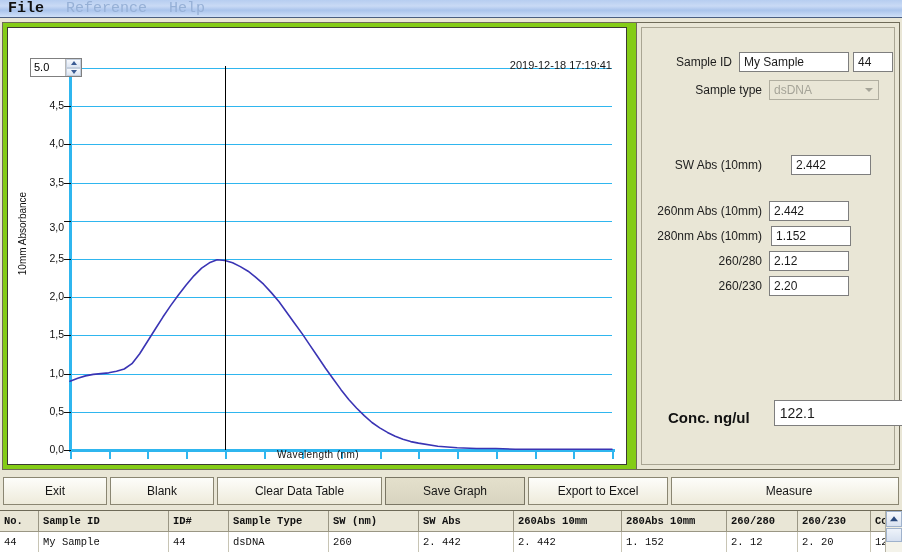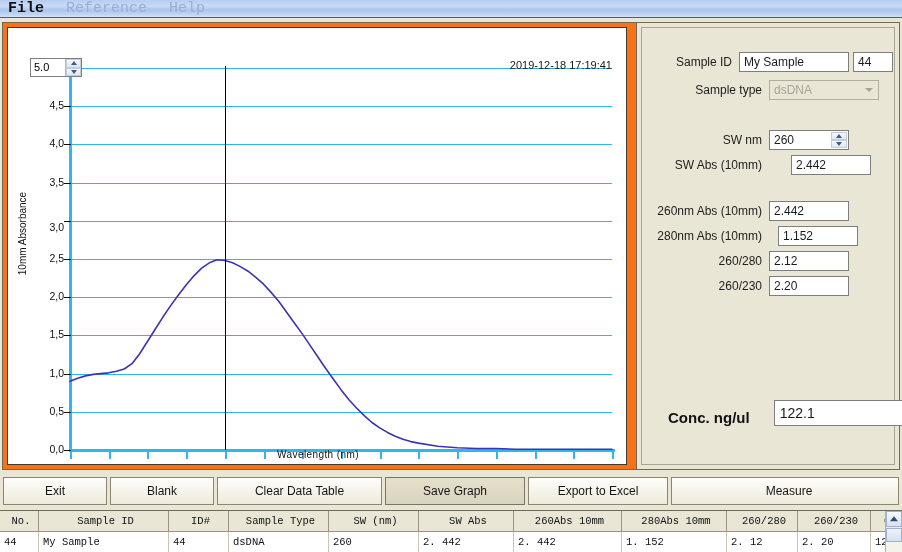--- a/index.html
+++ b/index.html
@@ -45,21 +45,21 @@
   .menu-item.disabled {
     color: #96b0d6;
     font-weight: normal;
   }
 
   
   #graph-panel {
     position: absolute;
     left: 2px; top: 22px;
     width: 636px; height: 448px;
-    background: #f97316;
+    background: #84cc16;
     border: 1px solid #6e6a58;
     box-sizing: border-box;
   }
   #plot-frame {
     position: absolute;
     left: 4px; top: 4px;
     width: 620px; height: 438px;
     background: #ffffff;
     border: 1px solid #3a3a32;
     box-sizing: border-box;
@@ -379,23 +379,23 @@
     border-collapse: collapse;
     width: 884px;
     table-layout: fixed;
     font-family: "Liberation Mono", monospace;
   }
   table.dt th {
     background: #e9e6d6;
     border-right: 1px solid #9a9684;
     border-bottom: 1px solid #9a9684;
     font-size: 10.5px;
-    font-weight: normal;
+    font-weight: bold;
     color: #111;
-    text-align: center;
+    text-align: left;
     padding: 2px 0 2px 4px;
     height: 16px;
     white-space: nowrap;
     overflow: hidden;
   }
   table.dt td {
     background: #ffffff;
     border-right: 1px solid #c8c5b5;
     border-bottom: 1px solid #c8c5b5;
     font-size: 10.5px;
@@ -543,44 +543,34 @@
       </div>
 
       <div class="frow" style="left:0; top:52px; width:252px;">
         <div class="flabel" style="width:120px;">Sample type</div>
         <div class="fbox disabled combo" style="width:110px; margin-left:7px;">
           <span>dsDNA</span>
           <span class="arrowbtn"></span>
         </div>
       </div>
 
-      <div class="frow" style="left:0; top:102px; width:252px;">
-        <div class="flabel" style="width:120px;">SW nm</div>
-        <div class="fbox" style="width:80px; margin-left:7px; position:relative;">
-          <span>260</span>
-          <span class="sw-spin">
-            <span class="sb up"></span>
-            <span class="sb dn"></span>
-          </span>
-        </div>
-      </div>
 
       <div class="frow" style="left:0; top:127px; width:252px;gap:22px;">
         <div class="flabel" style="width:120px;">SW Abs (10mm)</div>
         <div class="fbox" style="width:80px; margin-left:7px;">2.442</div>
       </div>
 
       <div class="frow" style="left:0; top:173px; width:252px;">
         <div class="flabel" style="width:120px;">260nm Abs (10mm)</div>
         <div class="fbox" style="width:80px; margin-left:7px;">2.442</div>
       </div>
 
       <div class="frow" style="left:0; top:198px; width:252px;">
         <div class="flabel" style="width:120px;">280nm Abs (10mm)</div>
-        <div class="fbox" style="width:80px; margin-left:16px;">1.152</div>
+        <div class="fbox" style="width:80px; margin-left:9px;">1.152</div>
       </div>
 
       <div class="frow" style="left:0; top:223px; width:252px;">
         <div class="flabel" style="width:120px;">260/280</div>
         <div class="fbox" style="width:80px; margin-left:7px;">2.12</div>
       </div>
 
       <div class="frow" style="left:0; top:248px; width:252px;">
         <div class="flabel" style="width:120px;">260/230</div>
         <div class="fbox" style="width:80px; margin-left:7px;">2.20</div>

